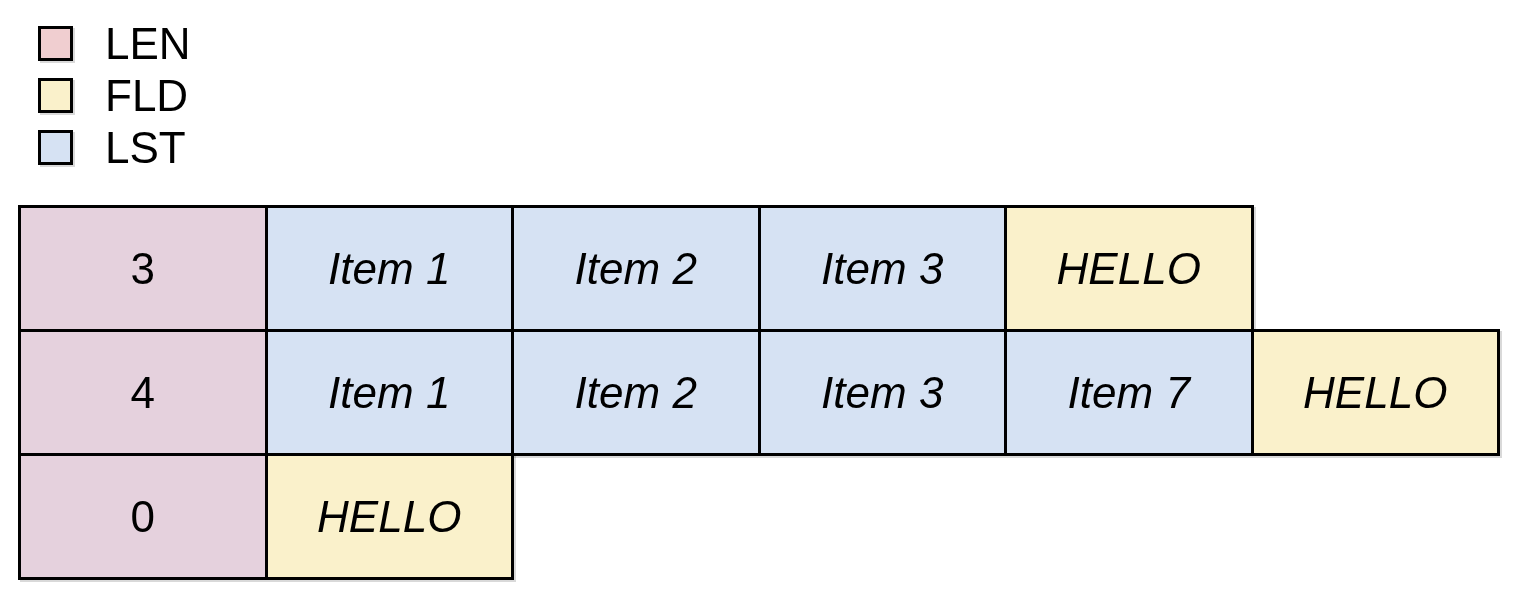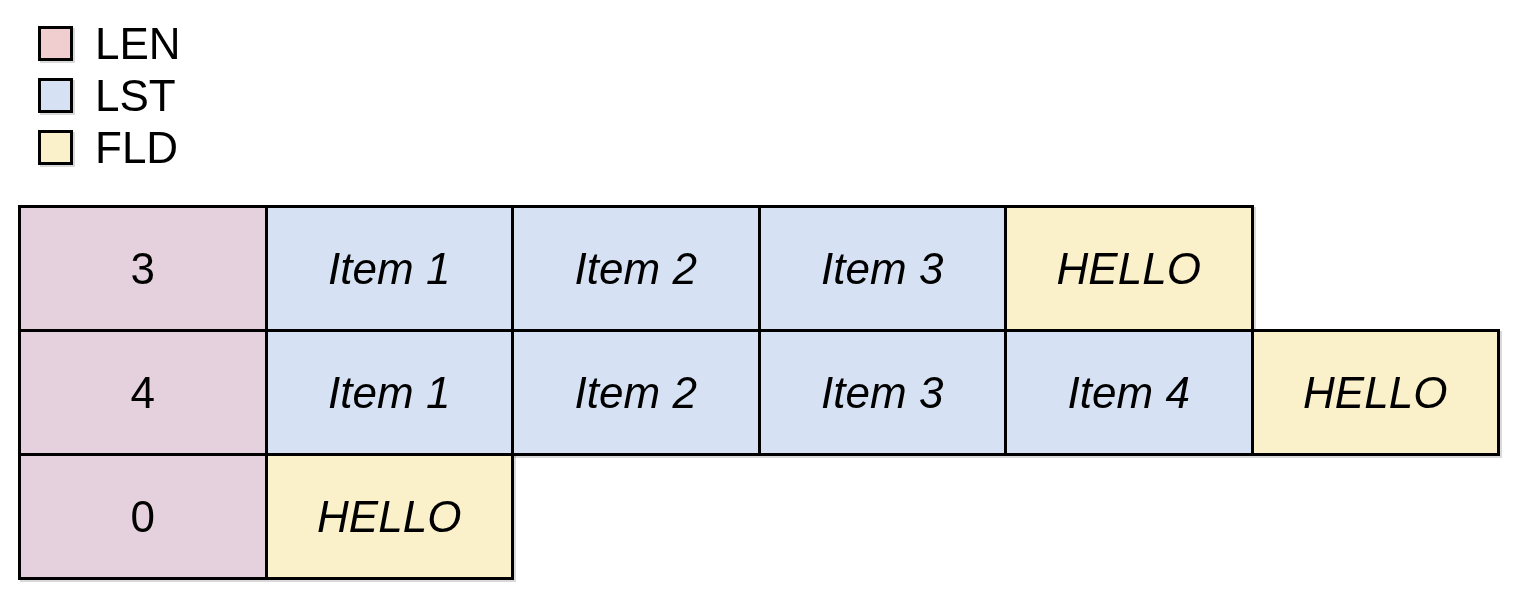--- a/index.html
+++ b/index.html
@@ -20,21 +20,21 @@
 
   
   .legend {
     position: absolute;
     left: 38px;
     top: 26px;
   }
   .legend-row {
     display: flex;
     align-items: center;
-    gap: 22px;
+    gap: 32px;
     height: 35px;
     margin-bottom: 17px;
   }
   .swatch {
     width: 35px;
     height: 35px;
     box-sizing: border-box;
     border: 3px solid var(--c-border);
     box-shadow: 2px 2px 0 rgba(0,0,0,0.15);
     flex: 0 0 auto;
@@ -81,45 +81,45 @@
 <body>
 
 <div class="canvas">
 
   <div class="legend">
     <div class="legend-row">
       <span class="swatch len"></span>
       <span class="legend-label">LEN</span>
     </div>
     <div class="legend-row">
+      <span class="swatch fld"></span>
+      <span class="legend-label">FLD</span>
+    </div>
+    <div class="legend-row">
       <span class="swatch lst"></span>
       <span class="legend-label">LST</span>
-    </div>
-    <div class="legend-row">
-      <span class="swatch fld"></span>
-      <span class="legend-label">FLD</span>
     </div>
   </div>
 
   <div class="table">
 
     <div class="row">
       <div class="cell len">3</div>
       <div class="cell lst">Item 1</div>
       <div class="cell lst">Item 2</div>
       <div class="cell lst">Item 3</div>
       <div class="cell fld">HELLO</div>
     </div>
 
     <div class="row">
       <div class="cell len">4</div>
       <div class="cell lst">Item 1</div>
       <div class="cell lst">Item 2</div>
       <div class="cell lst">Item 3</div>
-      <div class="cell lst">Item 4</div>
+      <div class="cell lst">Item 7</div>
       <div class="cell fld">HELLO</div>
     </div>
 
     <div class="row">
       <div class="cell len">0</div>
       <div class="cell fld">HELLO</div>
     </div>
 
   </div>
 </div>

